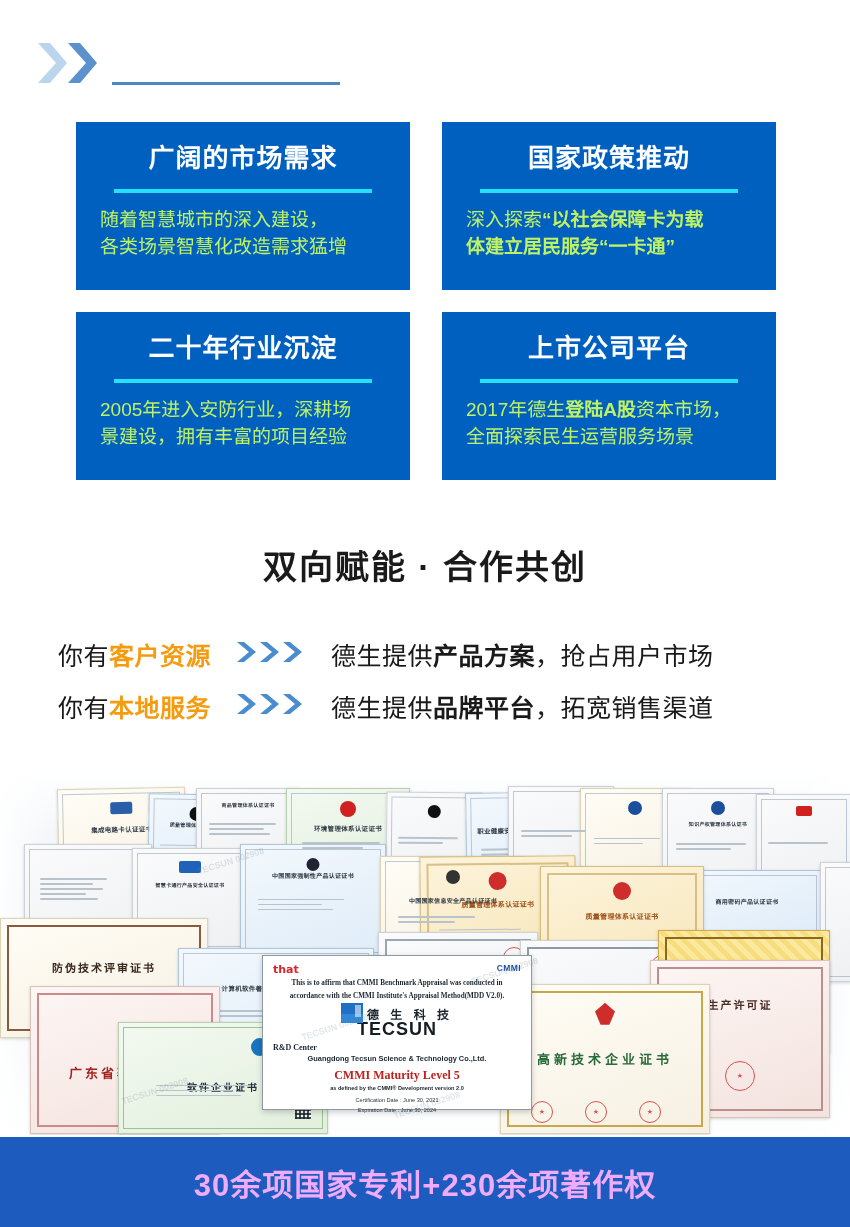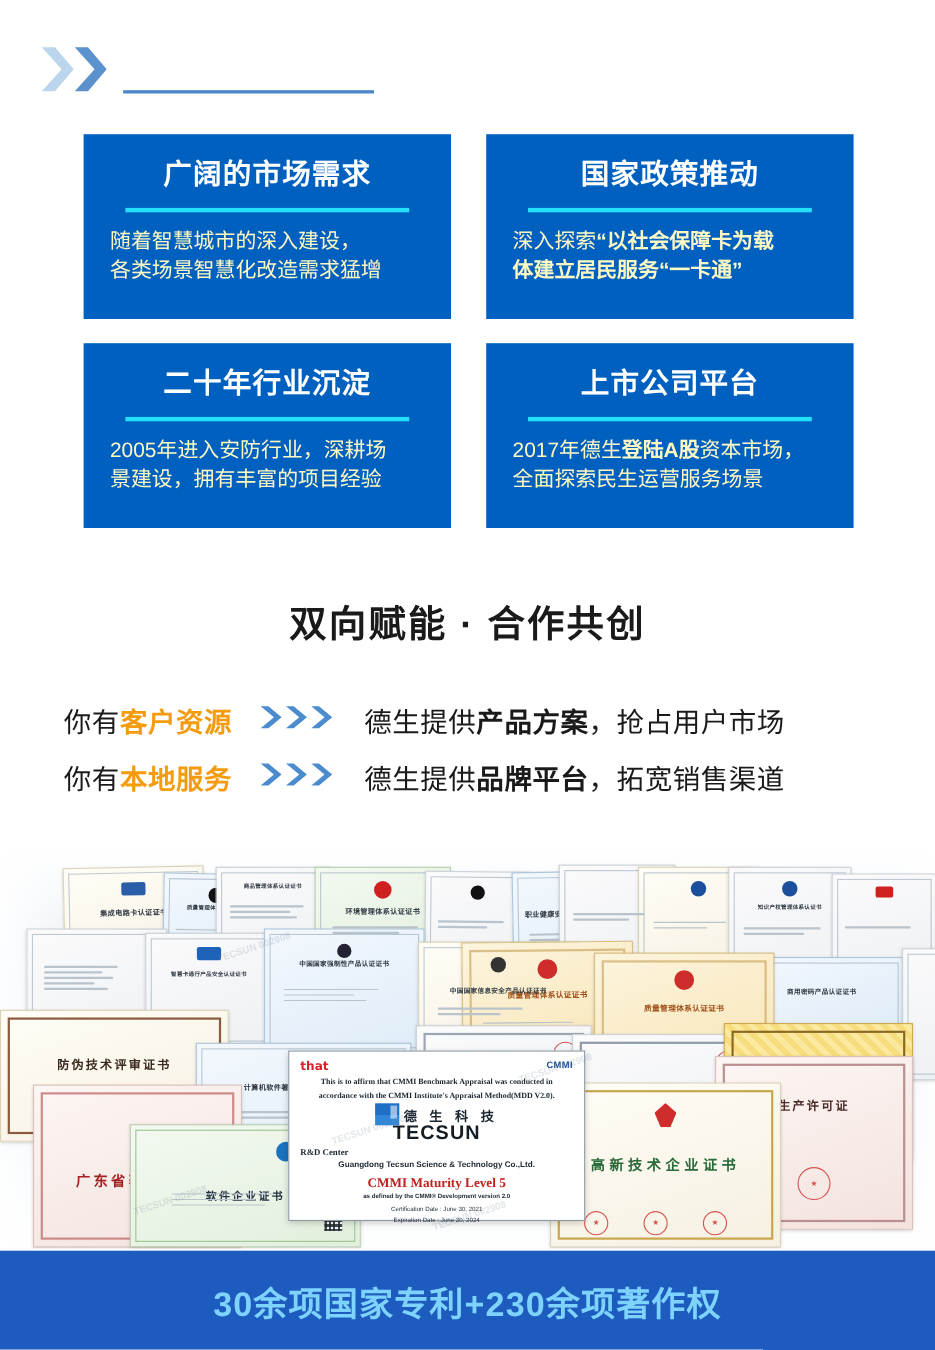--- a/index.html
+++ b/index.html
@@ -82,21 +82,21 @@
     text-align: center;
     white-space: nowrap;
   }
   .card-rule {
     width: 258px;
     height: 4px;
     background: #23e0fb;
     margin: 16px 0 14px 0;
   }
   .card-body {
-    color: #fef9c3;
+    color: #bef264;
     font-size: 19px;
     line-height: 1.42;
     text-align: left;
     width: 100%;
     padding-left: 6px;
     box-sizing: border-box;
   }
   .card-body b { font-weight: bold; }
 
   
@@ -320,21 +320,21 @@
   .bottom-banner {
     position: absolute;
     left: 0; top: 1137px;
     width: 850px; height: 90px;
     background: #1d5bbe;
     display: flex;
     align-items: center;
     justify-content: center;
   }
   .bottom-banner-text {
-    color: #7dd3fc;
+    color: #f0abfc;
     font-size: 31px;
     font-weight: bold;
     letter-spacing: 1px;
   }
 </style>
 </head>
 <body>
 
 <div class="section-header">
   <div class="chevron-pair">

